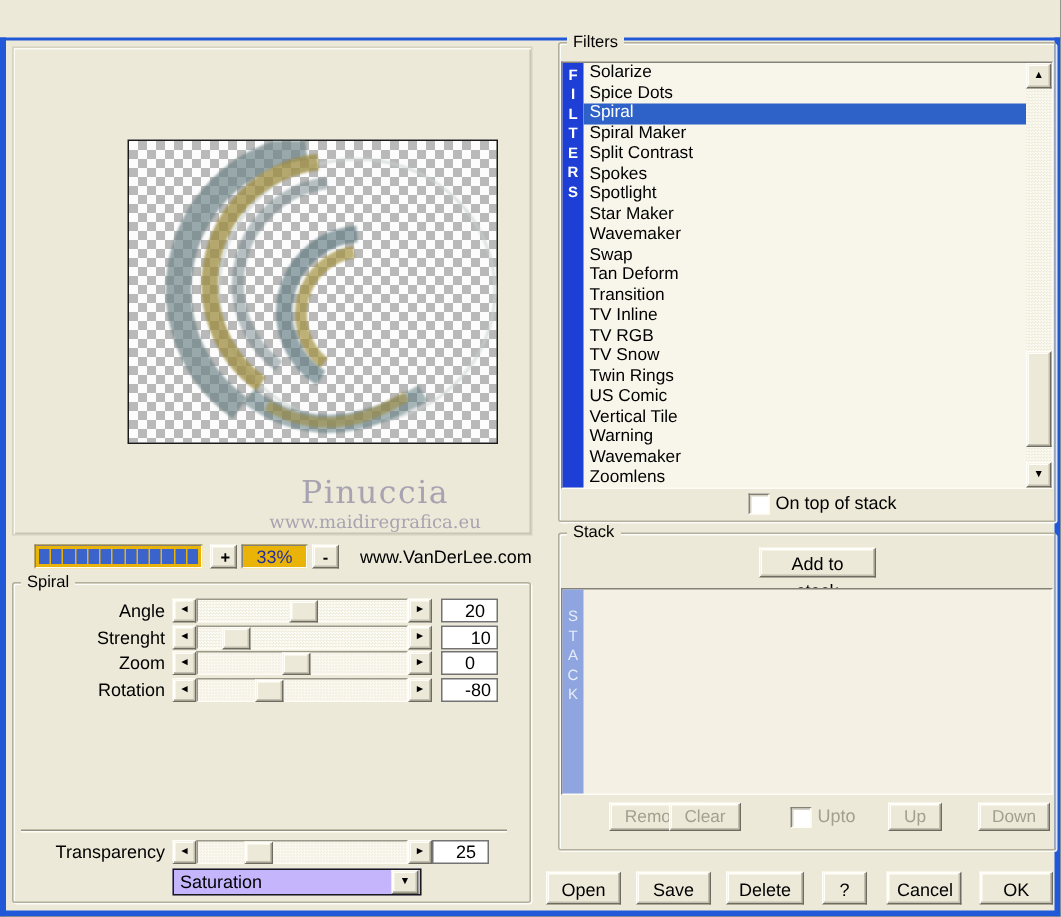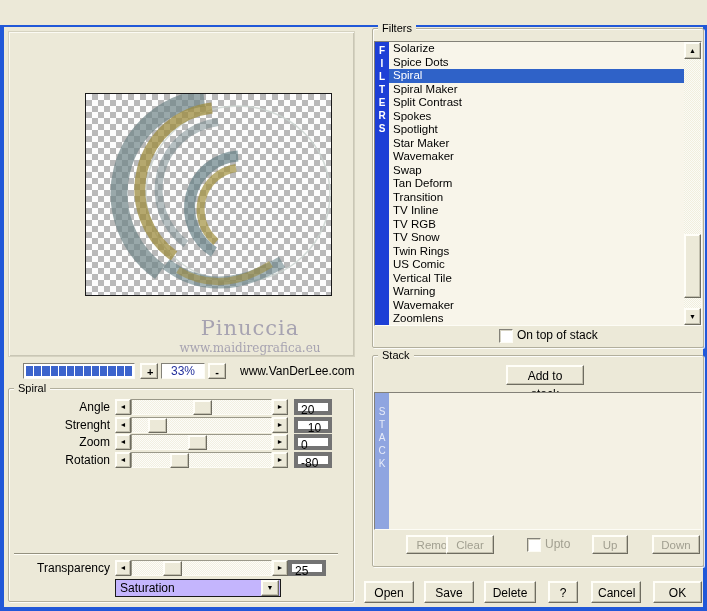--- a/index.html
+++ b/index.html
@@ -32,21 +32,21 @@
   .b-right{left:703px;top:25px;width:4px;height:586px;}
   .b-bottom{left:0;top:607px;width:707px;height:4px;}
 
   
   .raised{
     background:#ece9d8;
     border:1px solid;border-color:#fffef8 #6e6c60 #6e6c60 #fffef8;
     box-shadow:inset -1px -1px 0 #c2bfae, inset 1px 1px 0 #fffef8;
   }
   .sunken{
-    background:#ffffff;
+    background:#eab308;
     border:1px solid;border-color:#838178 #fdfcf5 #fdfcf5 #838178;
   }
   .groupbox{
     position:absolute;border:1px solid #b2af9d;border-radius:2px;
     box-shadow:inset 1px 1px 0 rgba(255,255,255,.85),1px 1px 0 rgba(255,255,255,.85);
   }
   .grouplabel{
     position:absolute;background:#ece9d8;padding:0 4px;line-height:12px;white-space:nowrap;
   }
   .btn{
@@ -105,21 +105,21 @@
   .track{
     position:absolute;left:131px;width:141px;height:16px;box-sizing:border-box;
     background:#f2efe0;
     background-image:conic-gradient(rgba(255,255,255,.8) 25%,transparent 0 50%,rgba(255,255,255,.8) 0 75%,transparent 0);
     background-size:2px 2px;
     border:1px solid;border-color:#9a9889 #fdfcf5 #fdfcf5 #9a9889;
   }
   .thumb{position:absolute;top:0;width:17px;height:13px;}
   .valbox{
     position:absolute;left:294px;width:38px;height:16px;box-sizing:border-box;
-    background:#fff;border:4px solid #737373;font-size:12px;line-height:14px;padding-left:3px;
+    background:#fff;border:1px solid #737373;font-size:12px;line-height:14px;padding-left:15px;
   }
   .separator{position:absolute;left:14px;top:553px;width:324px;height:0;
     border-top:1px solid #94917f;border-bottom:1px solid #fffef6;}
 
   .dropdown{
     position:absolute;left:115px;top:579px;width:166px;height:18px;box-sizing:border-box;
     background:#c4b5fd;border:1px solid #1a1a1a;display:flex;align-items:center;
   }
   .dropdown .dd-text{flex:1;padding-left:4px;font-size:12px;}
   .dd-btn{width:16px;height:14px;margin-right:1px;font-size:7px;line-height:13px;text-align:center;}

